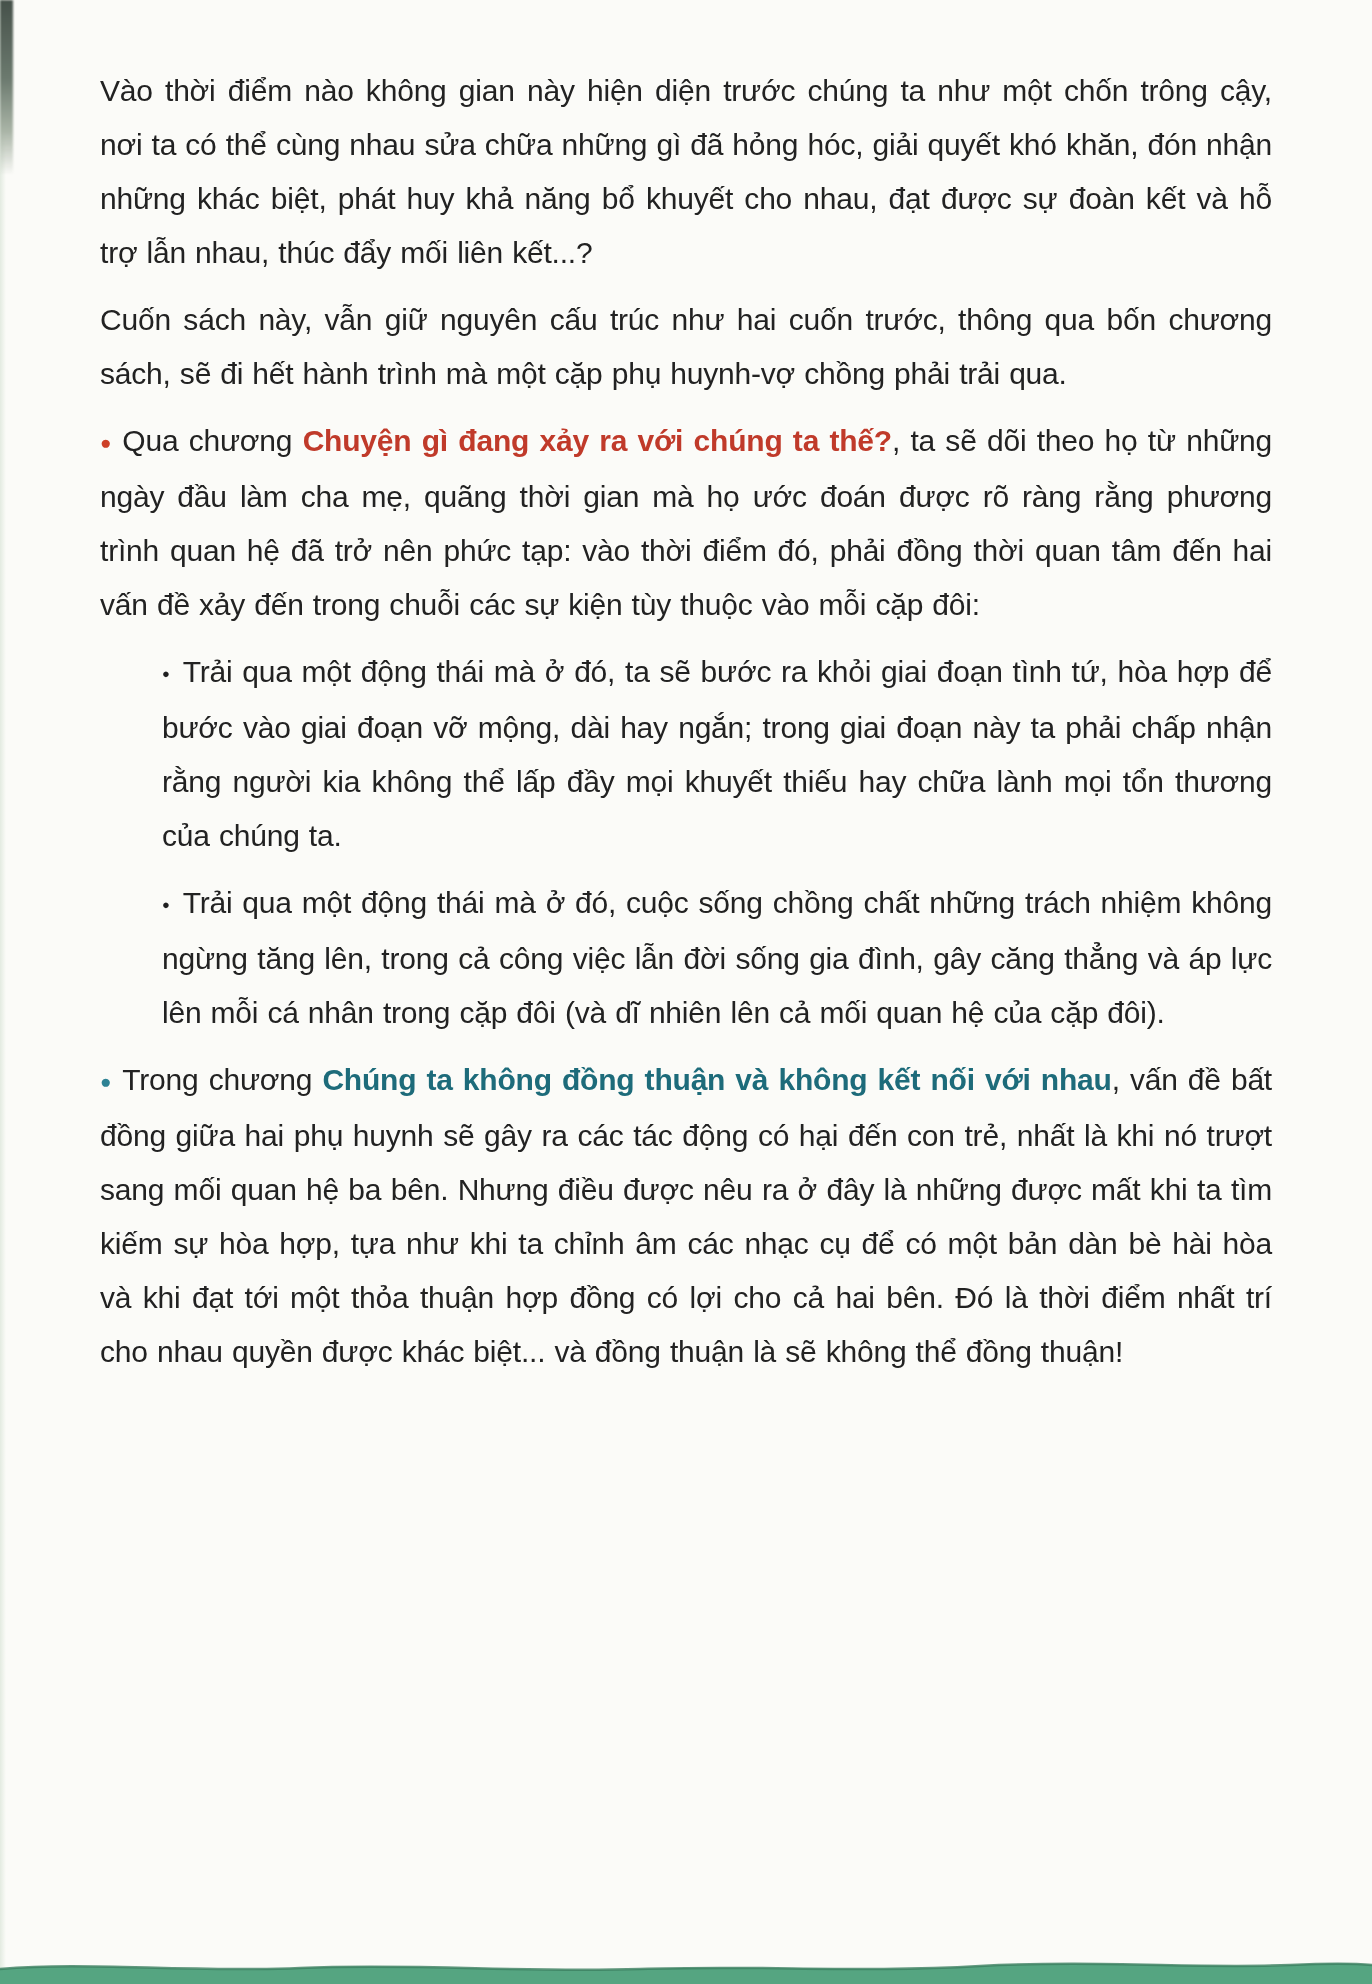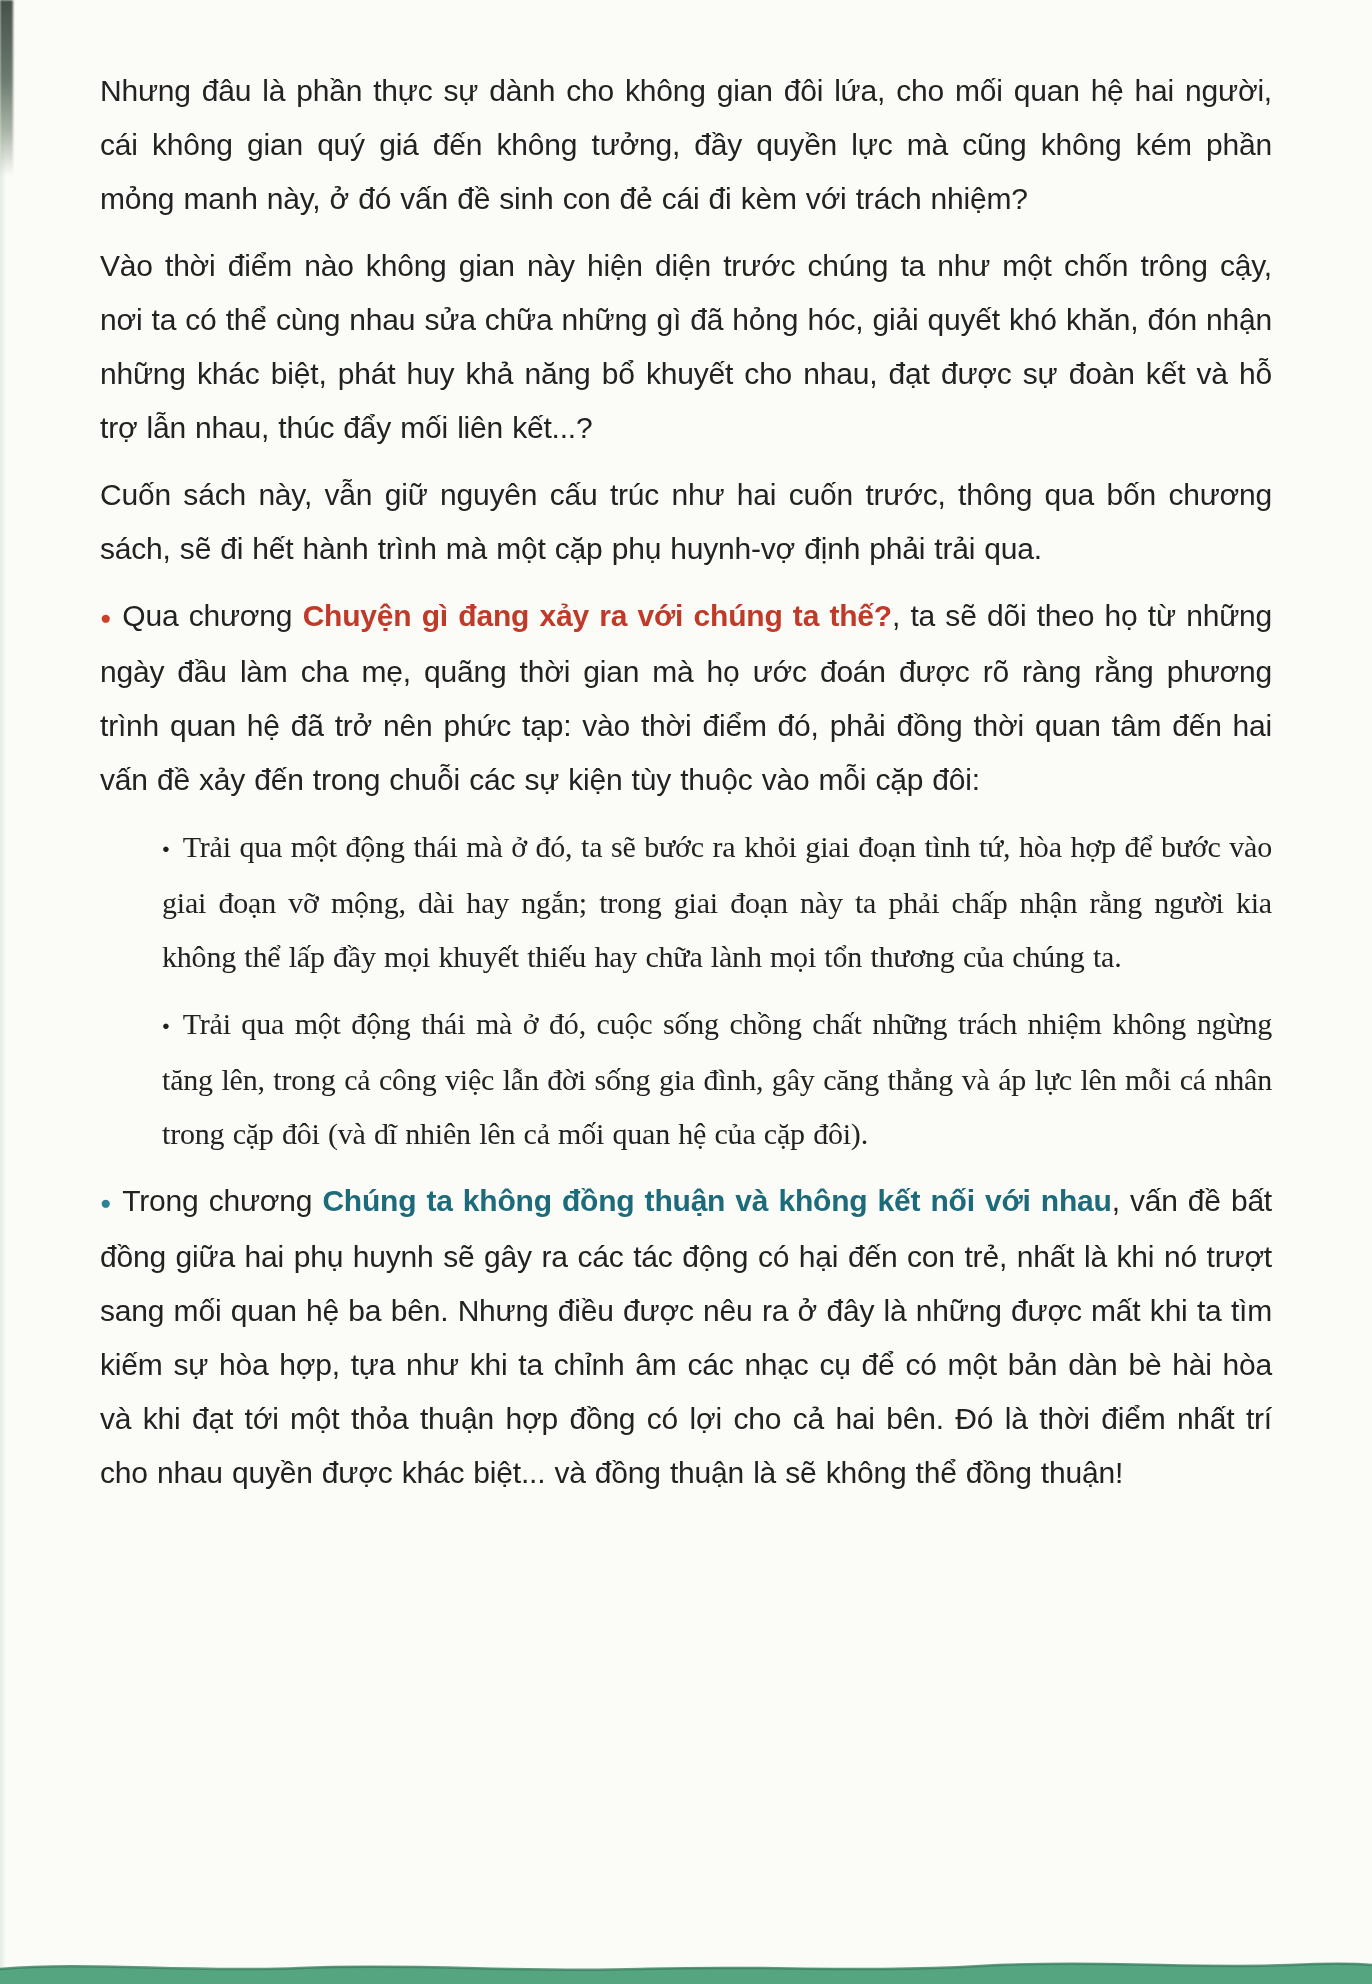--- a/index.html
+++ b/index.html
@@ -26,43 +26,42 @@
     color:#222;
   }
   .para{
     margin:0 0 13px 0;
     font-size:30px;
     line-height:54px;
     text-align:justify;
     letter-spacing:-0.2px;
     word-spacing:1px;
   }
-  .para.sub{margin-left:62px;font-family:Liberation Serif, serif;}
+  .para.sub{margin-left:62px;}
   .dot{
     display:inline-block;
     font-size:19px;
     margin-right:11px;
     vertical-align:2px;
   }
   .dot.sub{font-size:13px;color:#1f1f1f;margin-right:13px;vertical-align:4px;}
   .bottom-band{
     position:absolute;left:0;bottom:0;width:1372px;height:32px;display:block;
   }
 </style>
 </head>
 <body>
 
 <div class="page">
   <div class="edge-left"></div>
   <div class="edge-top-left"></div>
 
   <main class="content" id="paragraphs">
-      <p class="para plain"><span>Nhưng đâu là phần thực sự dành cho không gian đôi lứa, cho mối quan hệ hai người, cái không gian quý giá đến không tưởng, đầy quyền lực mà cũng không kém phần mỏng manh này, ở đó vấn đề sinh con đẻ cái đi kèm với trách nhiệm?</span></p>
       <p class="para plain"><span>Vào thời điểm nào không gian này hiện diện trước chúng ta như một chốn trông cậy, nơi ta có thể cùng nhau sửa chữa những gì đã hỏng hóc, giải quyết khó khăn, đón nhận những khác biệt, phát huy khả năng bổ khuyết cho nhau, đạt được sự đoàn kết và hỗ trợ lẫn nhau, thúc đẩy mối liên kết...?</span></p>
-      <p class="para plain"><span>Cuốn sách này, vẫn giữ nguyên cấu trúc như hai cuốn trước, thông qua bốn chương sách, sẽ đi hết hành trình mà một cặp phụ huynh-vợ định phải trải qua.</span></p>
+      <p class="para plain"><span>Cuốn sách này, vẫn giữ nguyên cấu trúc như hai cuốn trước, thông qua bốn chương sách, sẽ đi hết hành trình mà một cặp phụ huynh-vợ chồng phải trải qua.</span></p>
       <p class="para bullet"><span class="dot bullet" style="color: rgb(205, 64, 40);">●</span><span>Qua chương </span><span style="color: rgb(192, 58, 42); font-weight: 700;">Chuyện gì đang xảy ra với chúng ta thế?</span><span>, ta sẽ dõi theo họ từ những ngày đầu làm cha mẹ, quãng thời gian mà họ ước đoán được rõ ràng rằng phương trình quan hệ đã trở nên phức tạp: vào thời điểm đó, phải đồng thời quan tâm đến hai vấn đề xảy đến trong chuỗi các sự kiện tùy thuộc vào mỗi cặp đôi:</span></p>
       <p class="para sub"><span class="dot sub">●</span><span>Trải qua một động thái mà ở đó, ta sẽ bước ra khỏi giai đoạn tình tứ, hòa hợp để bước vào giai đoạn vỡ mộng, dài hay ngắn; trong giai đoạn này ta phải chấp nhận rằng người kia không thể lấp đầy mọi khuyết thiếu hay chữa lành mọi tổn thương của chúng ta.</span></p>
       <p class="para sub"><span class="dot sub">●</span><span>Trải qua một động thái mà ở đó, cuộc sống chồng chất những trách nhiệm không ngừng tăng lên, trong cả công việc lẫn đời sống gia đình, gây căng thẳng và áp lực lên mỗi cá nhân trong cặp đôi (và dĩ nhiên lên cả mối quan hệ của cặp đôi).</span></p>
       <p class="para bullet"><span class="dot bullet" style="color: rgb(45, 130, 148);">●</span><span>Trong chương </span><span style="color: rgb(29, 107, 122); font-weight: 700;">Chúng ta không đồng thuận và không kết nối với nhau</span><span>, vấn đề bất đồng giữa hai phụ huynh sẽ gây ra các tác động có hại đến con trẻ, nhất là khi nó trượt sang mối quan hệ ba bên. Nhưng điều được nêu ra ở đây là những được mất khi ta tìm kiếm sự hòa hợp, tựa như khi ta chỉnh âm các nhạc cụ để có một bản dàn bè hài hòa và khi đạt tới một thỏa thuận hợp đồng có lợi cho cả hai bên. Đó là thời điểm nhất trí cho nhau quyền được khác biệt... và đồng thuận là sẽ không thể đồng thuận!</span></p>
     </main>
 
   <svg class="bottom-band" viewBox="0 0 1372 32" preserveAspectRatio="none">
     <path id="band-fill" d="M0,17 C90,9 180,21 300,16 C420,11 520,21 640,17 C760,13 860,21 980,14 C1100,8 1200,17 1290,13 C1330,11 1352,11 1372,13 L1372,32 L0,32 Z" fill="#55a581"></path>
     <path d="M0,17 C90,9 180,21 300,16 C420,11 520,21 640,17 C760,13 860,21 980,14 C1100,8 1200,17 1290,13 C1330,11 1352,11 1372,13" fill="none" stroke="#3c7f60" stroke-width="2.5" opacity="0.8"></path>
   </svg>

